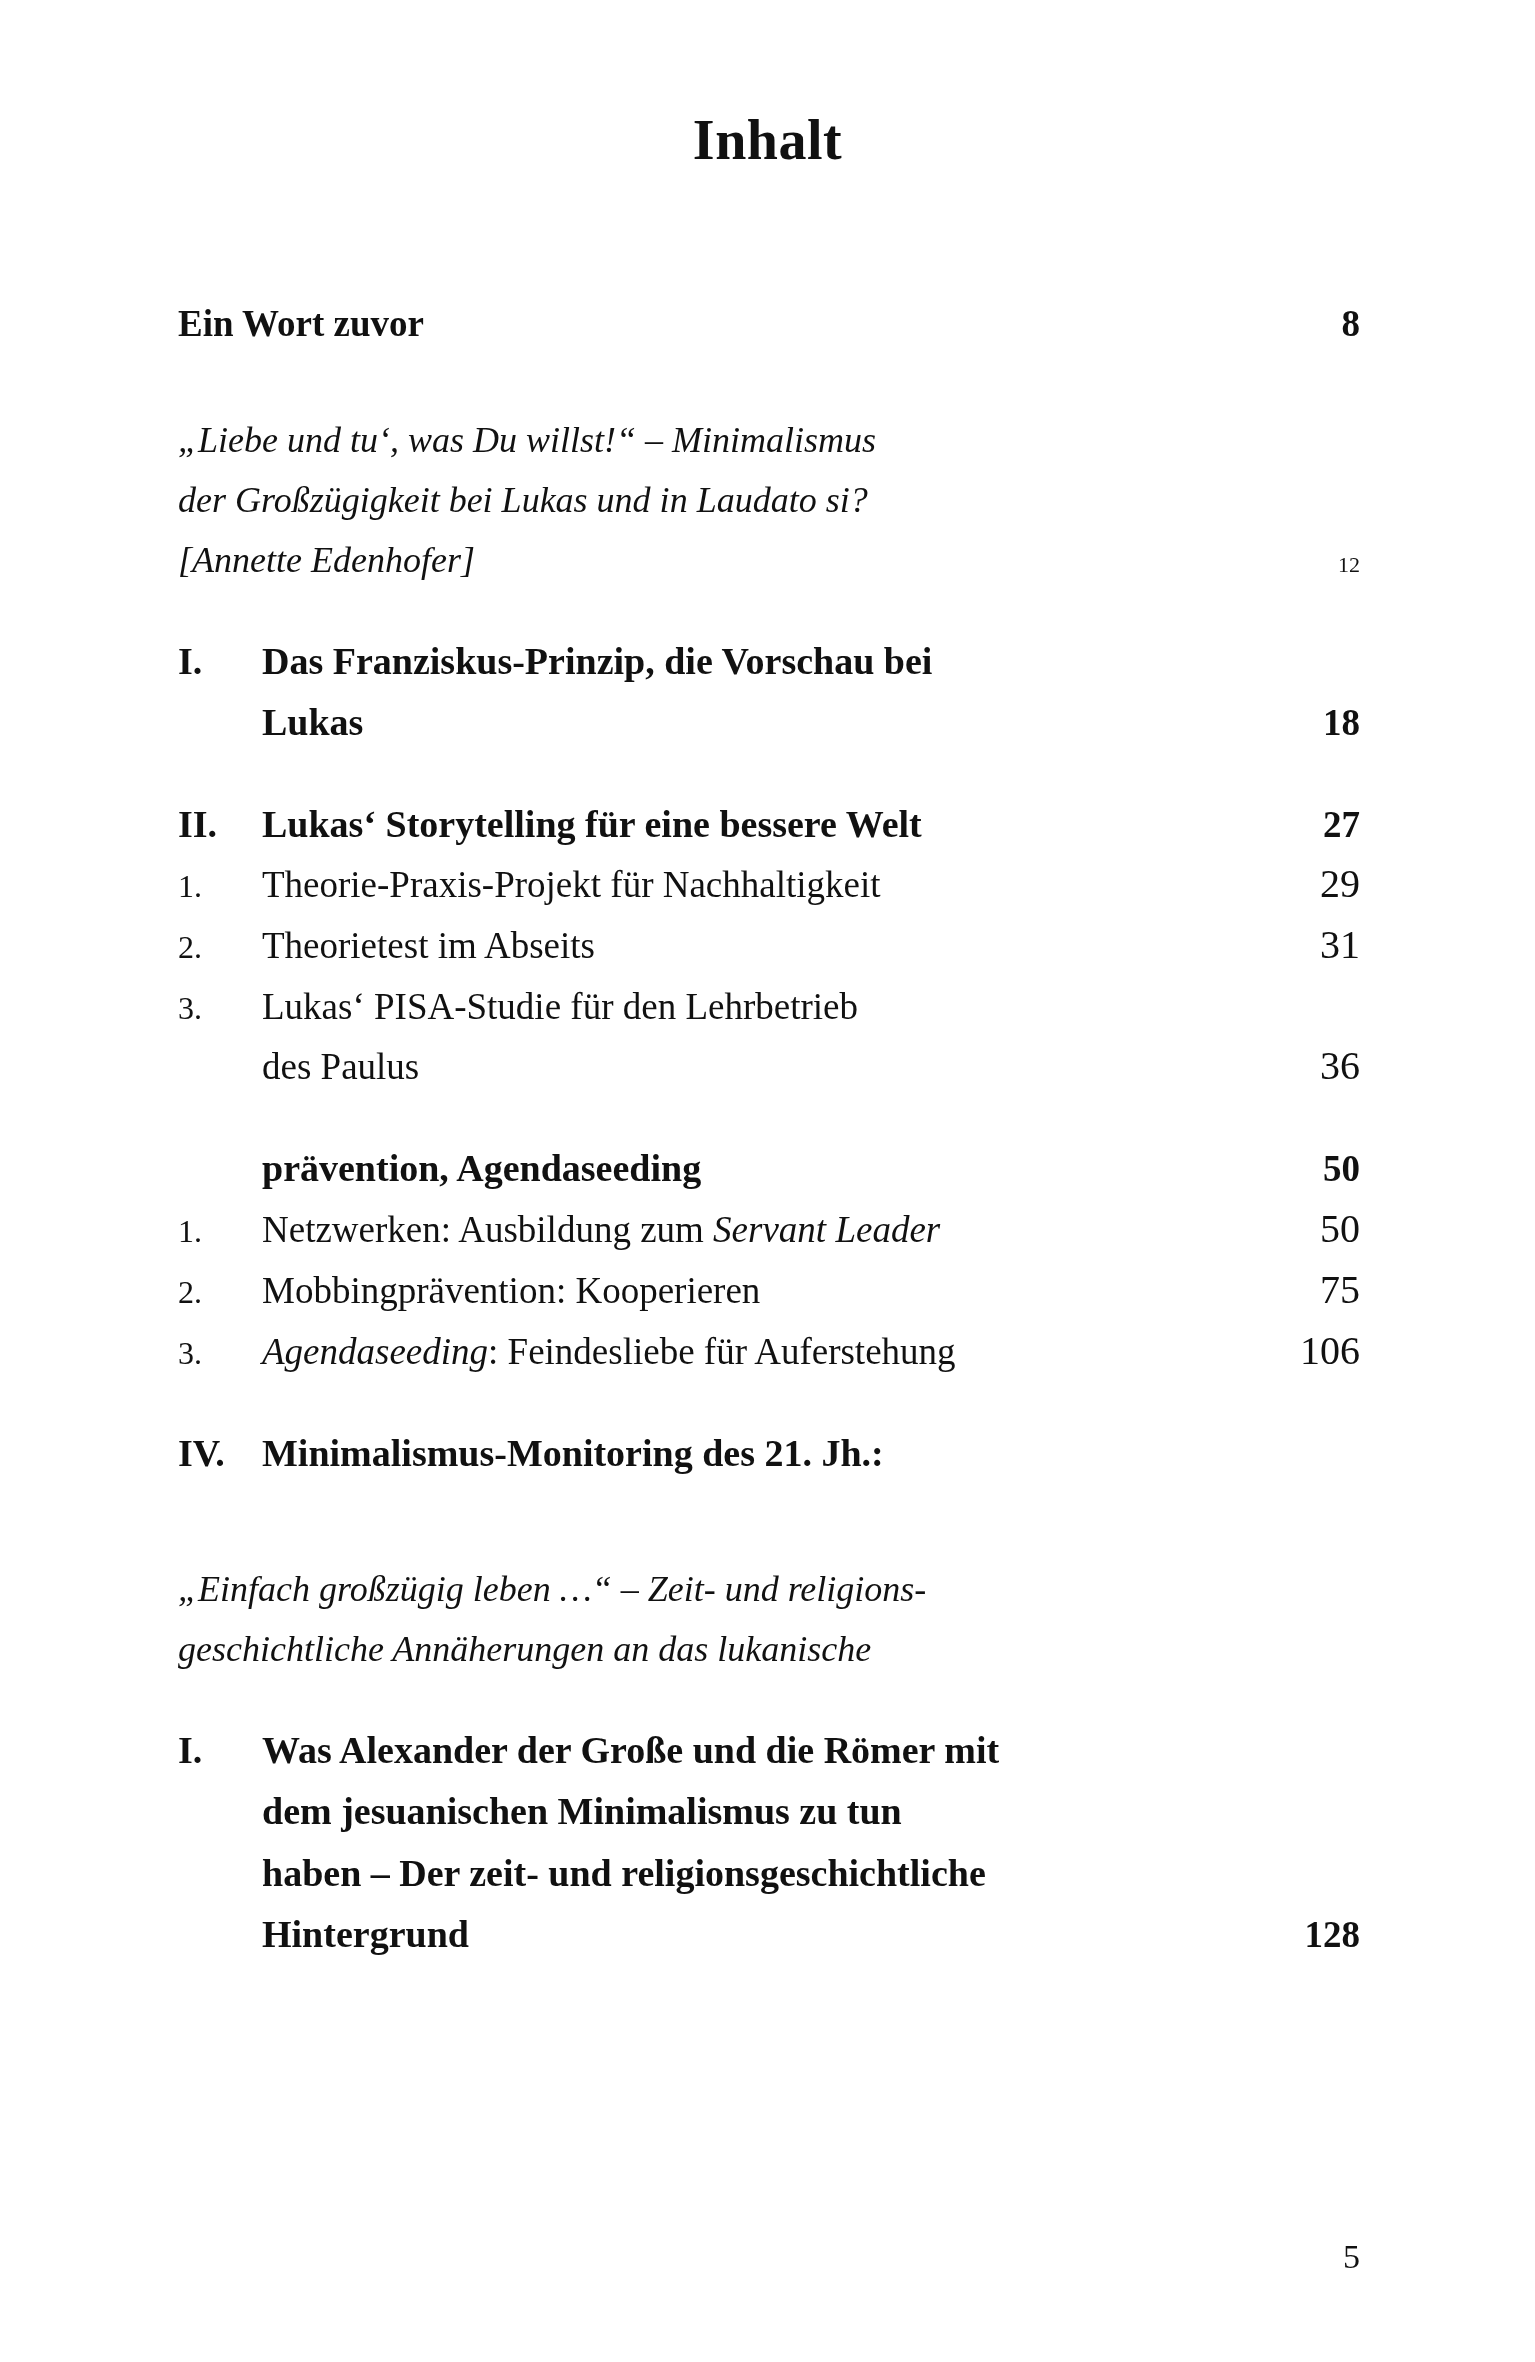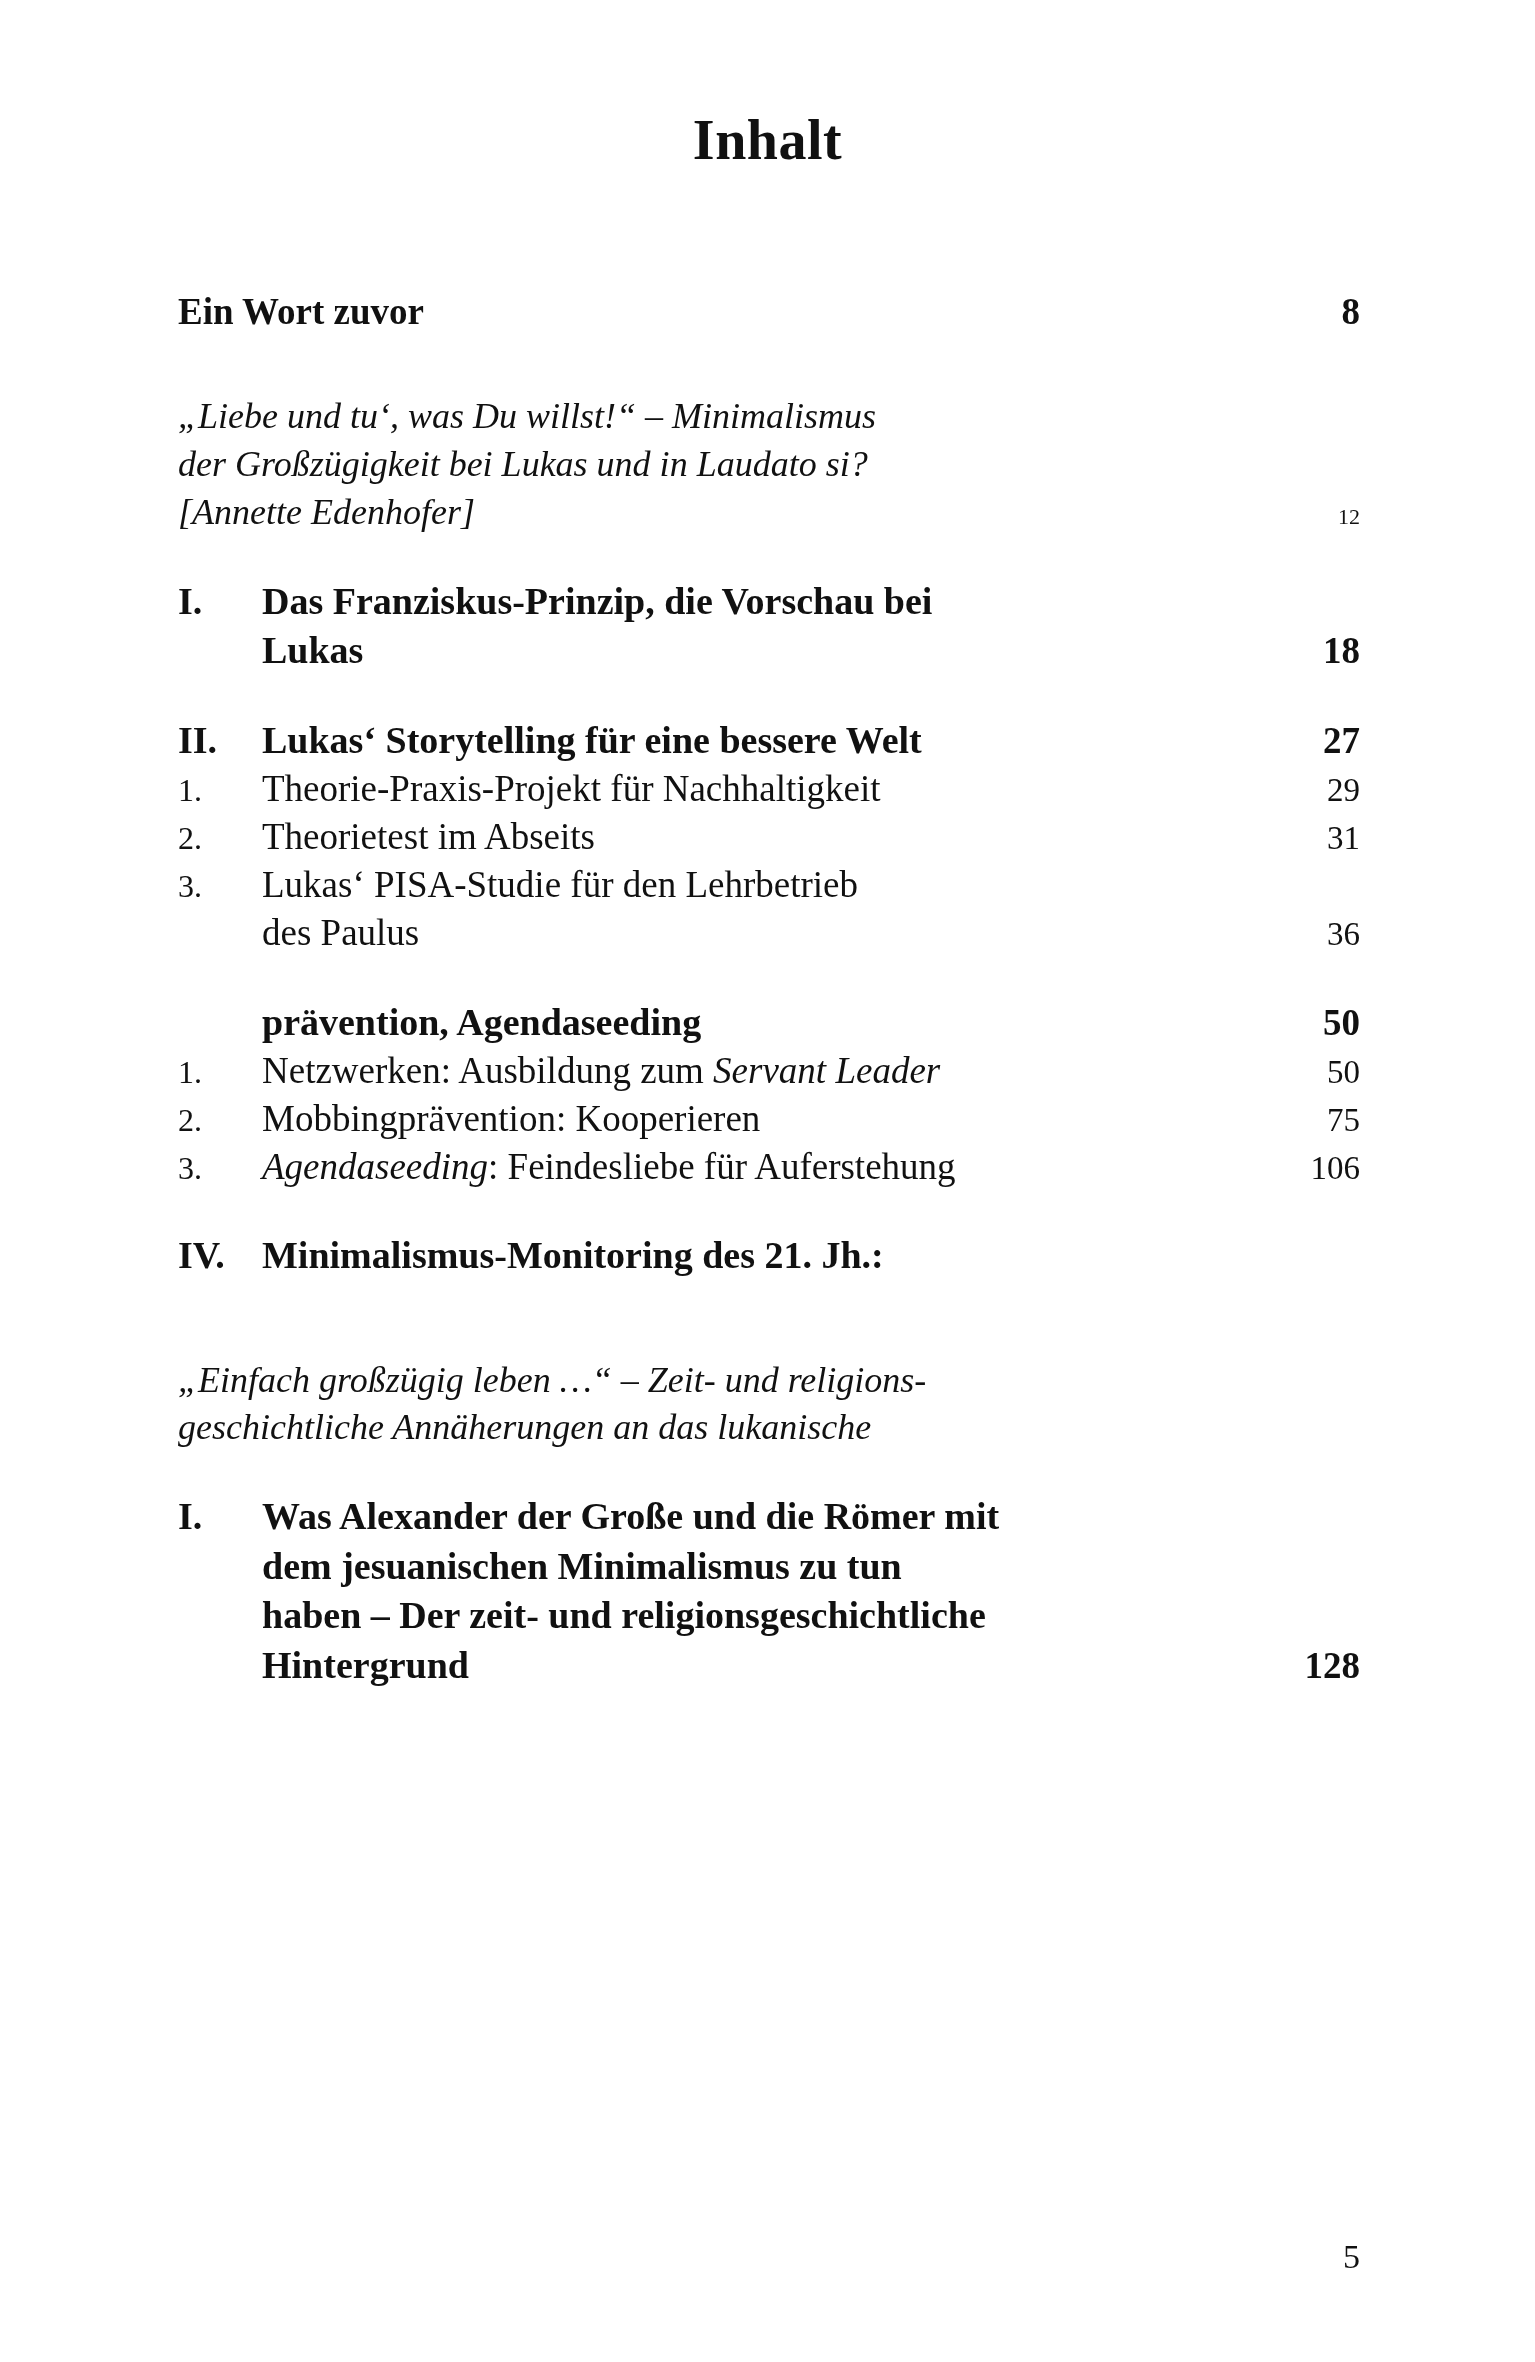--- a/index.html
+++ b/index.html
@@ -47,20 +47,21 @@
 
   
   .row {
     display: flex;
     align-items: baseline;
     width: 100%;
   }
   .row .label {
     flex: 1 1 auto;
     min-width: 0;
+    margin-top: 12px;
   }
   .row .pageno {
     flex: 0 0 auto;
     text-align: right;
     white-space: nowrap;
     padding-left: 14px;
   }
 
   
   .entry {
@@ -104,21 +105,21 @@
     font-size: 37px;
     font-weight: 700;
   }
 
   .sec-minor {
     font-size: 37px;
     font-weight: 400;
     line-height: 1.3;
   }
   .sec-minor .pageno {
-    font-size: 33px;
+    font-size: 40px;
     font-weight: 400;
   }
   .sec-minor .num {
     font-size: 32px;
   }
   .gap-md { height: 40px; }
   .gap-lg { height: 58px; }
   .gap-xl { height: 76px; }
 
   .it { font-style: italic; }

